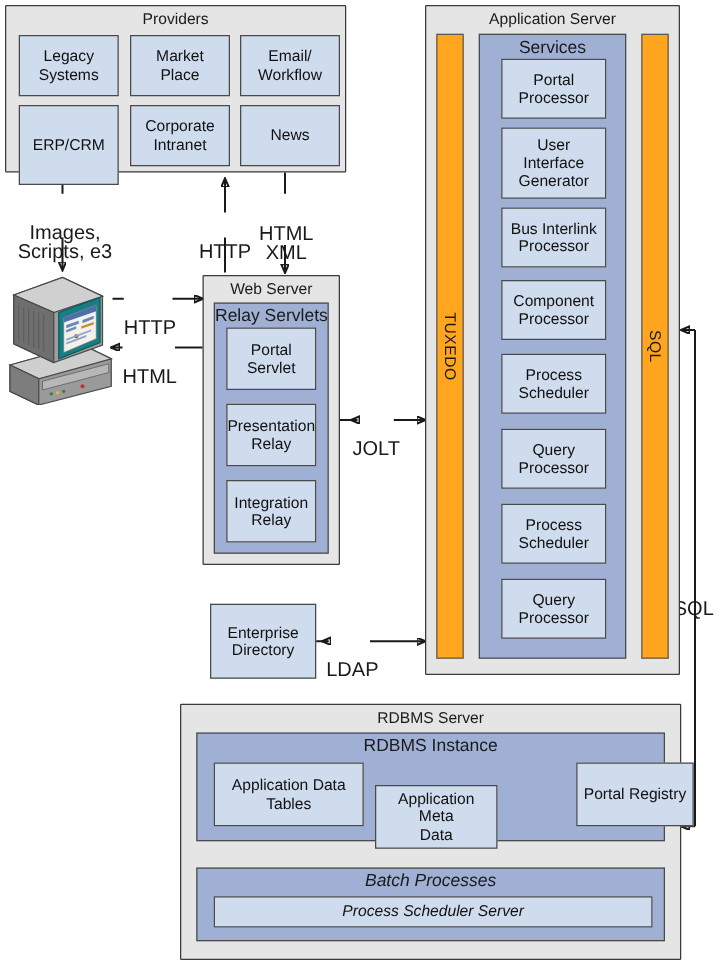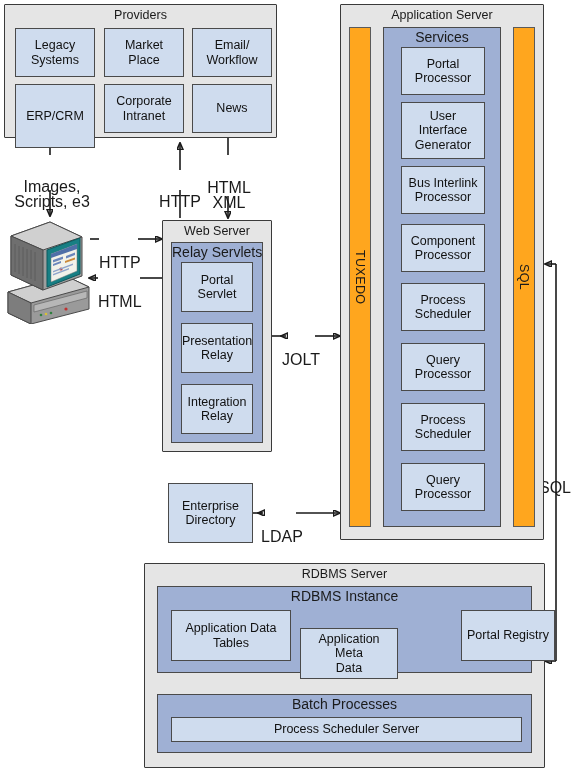--- a/index.html
+++ b/index.html
@@ -312,21 +312,21 @@
         <span>Application Data<br>Tables</span>
       </div>
       <div class="node abs" style="left:142px; top:41px; width:98px; height:51px;">
         <span>Application Meta<br>Data</span>
       </div>
       <div class="node abs" style="left:270px; top:23px; width:94px; height:51px;margin-left:33px;">
         <span>Portal Registry</span>
       </div>
     </div>
 
-    <div class="group-panel abs" style="left:12px; top:130px; width:375px; height:59px;">
+    <div class="group-panel abs" style="left:12px; top:130px; width:375px; height:59px;font-style:italic;">
       <div class="group-title">Batch Processes</div>
 
       <div class="node abs" style="left:13px; top:22px; width:351px; height:25px;">
         <span>Process Scheduler Server</span>
       </div>
     </div>
   </div>
 
 </div>
 

